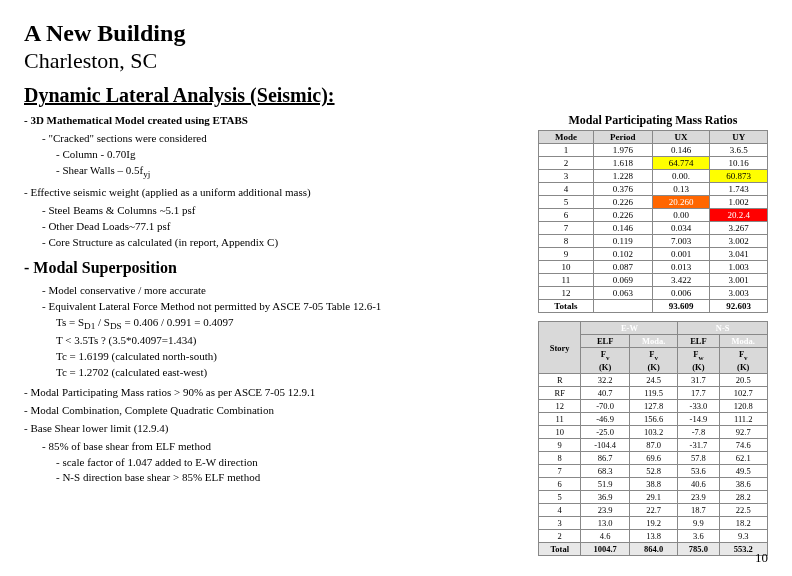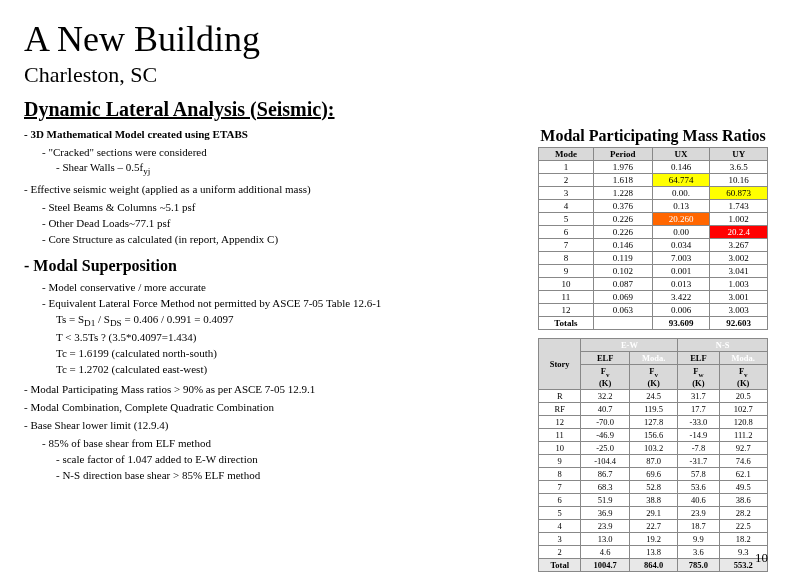--- a/index.html
+++ b/index.html
@@ -12,22 +12,22 @@
       position: relative;
     }
     .slide {
       width: 792px;
       height: 576px;
       background: #ffffff;
       padding: 20px 24px 20px 24px;
       position: relative;
     }
     .title {
-      font-size: 36px;
-      font-weight: normal;
+      font-size: 24px;
+      font-weight: bold;
       color: #000;
       line-height: 1.1;
     }
     .subtitle {
       font-size: 22px;
       color: #000;
       margin-top: 2px;
       margin-bottom: 10px;
     }
     .section-title {
@@ -56,21 +56,21 @@
       margin-left: 0px;
       margin-bottom: 2px;
     }
     .bullet-l2 {
       margin-left: 18px;
     }
     .bullet-l3 {
       margin-left: 32px;
     }
     .modal-title {
-      font-size: 16px;
+      font-size: 12px;
       font-weight: bold;
       color: #000;
       text-align: center;
       margin-bottom: 2px;
     }
     table.modal-table {
       border-collapse: collapse;
       width: 100%;
       font-size: 9px;
       padding-left: 36px;
@@ -139,20 +139,21 @@
   <div class="subtitle">Charleston, SC</div>
   <div class="section-title">Dynamic Lateral Analysis (Seismic):</div>
 
   <div class="content-area">
 
     <div class="left-col">
       <div class="bullet-l1">
         <strong>- 3D Mathematical Model created using ETABS</strong>
       </div>
       <div class="bullet-l2">- "Cracked" sections were considered</div>
+      <div class="bullet-l3">- Column - 0.70Ig</div>
       <div class="bullet-l3">- Shear Walls – 0.5f<sub>yj</sub></div>
 
       <div class="bullet-l1" style="margin-top:3px;">- Effective seismic weight (applied as a uniform additional mass)</div>
       <div class="bullet-l2">- Steel Beams &amp; Columns ~5.1 psf</div>
       <div class="bullet-l2">- Other Dead Loads~77.1 psf</div>
       <div class="bullet-l2">- Core Structure as calculated (in report, Appendix C)</div>
 
       <div class="bold-section">- Modal Superposition</div>
       <div class="bullet-l2">- Model conservative / more accurate</div>
       <div class="bullet-l2">- Equivalent Lateral Force Method not permitted by ASCE 7-05 Table 12.6-1</div>

